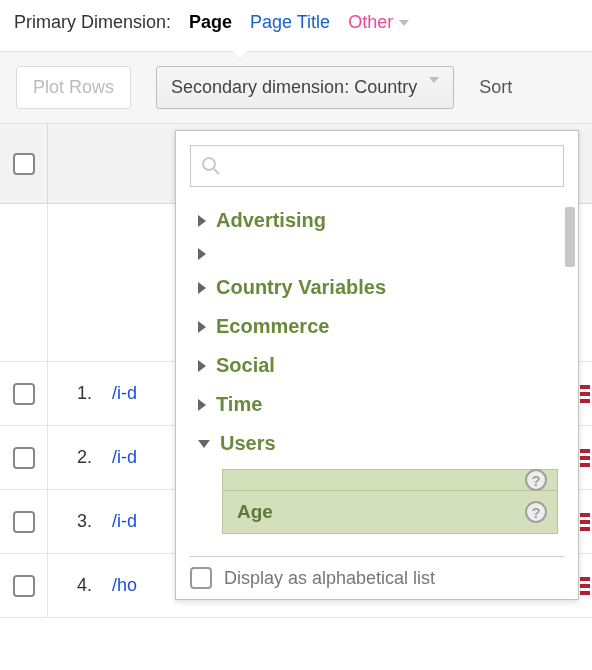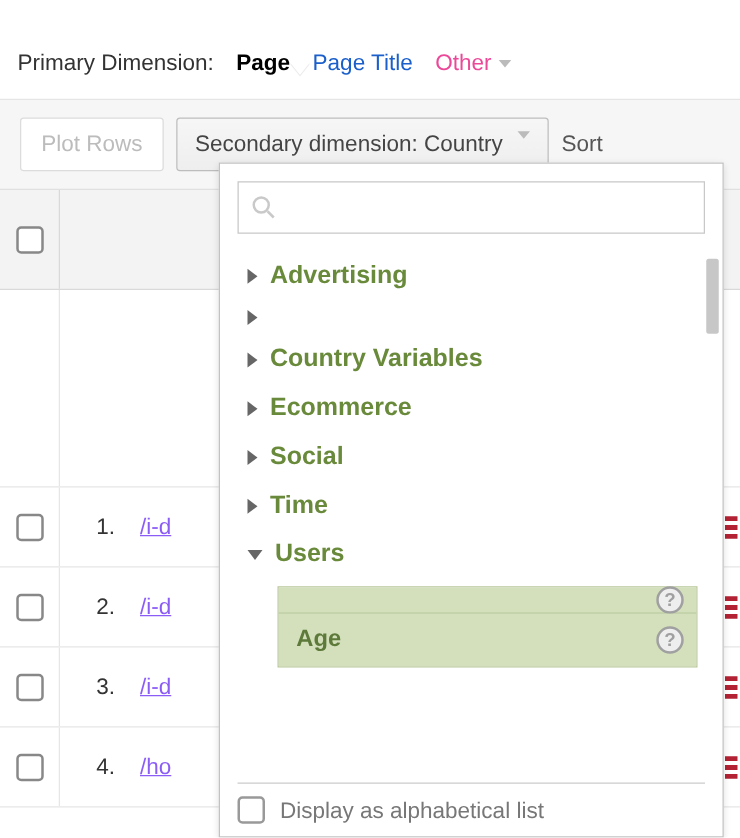--- a/index.html
+++ b/index.html
@@ -13,21 +13,20 @@
     overflow: hidden;
     position: relative;
   }
   
   .prim-row {
     padding: 12px 14px 18px 14px;
     display: flex;
     align-items: center;
     gap: 18px;
     border-bottom: 1px solid #e5e5e5;
-    margin-top: 28px;
   }
   .prim-active {
     font-weight: bold;
     color: #000;
     position: relative;
   }
   .prim-link { color: #1a5fca; cursor: pointer; }
   .prim-other {
     color: #ec4899;
     cursor: pointer;
@@ -52,21 +51,21 @@
     filter: drop-shadow(0 1px 0 #e5e5e5);
   }
 
   
   .toolbar {
     background: #f6f6f6;
     border-bottom: 1px solid #e0e0e0;
     padding: 14px 16px;
     display: flex;
     align-items: center;
-    gap: 10px;
+    gap: 25px;
   }
   .btn-plot {
     border: 1px solid #dcdcdc;
     background: #fff;
     color: #bcbcbc;
     padding: 10px 16px;
     border-radius: 3px;
     font-size: 18px;
     cursor: default;
   }
@@ -133,40 +132,39 @@
     height:100%;
   }
   .row .col-idx {
     width: 50px;
     text-align: right;
     padding-right: 6px;
     color: #333;
   }
   .row .col-path {
     padding-left: 14px;
-    color: #8b5cf6;
+    color: #1d4ed8;
     cursor: pointer;
-    text-decoration: underline;
   }
   .row .col-flag {
     margin-left: auto;
     margin-right: 2px;
     width: 10px;
     height: 18px;
     background: linear-gradient(#b22234 0 20%, #fff 20% 40%, #b22234 40% 60%, #fff 60% 80%, #b22234 80% 100%);
     position:relative;
   }
 
   
   .dropdown {
     position: absolute;
     left: 175px;
     top: 130px;
     width: 404px;
-    height: 540px;
+    height: 470px;
     background: #fff;
     border: 1px solid #c2c2c2;
     box-shadow: 0 2px 6px rgba(0,0,0,.15);
     z-index: 10;
     display:flex;
     flex-direction:column;
   }
   .dd-search {
     margin: 14px;
     border: 1px solid #c8c8c8;

